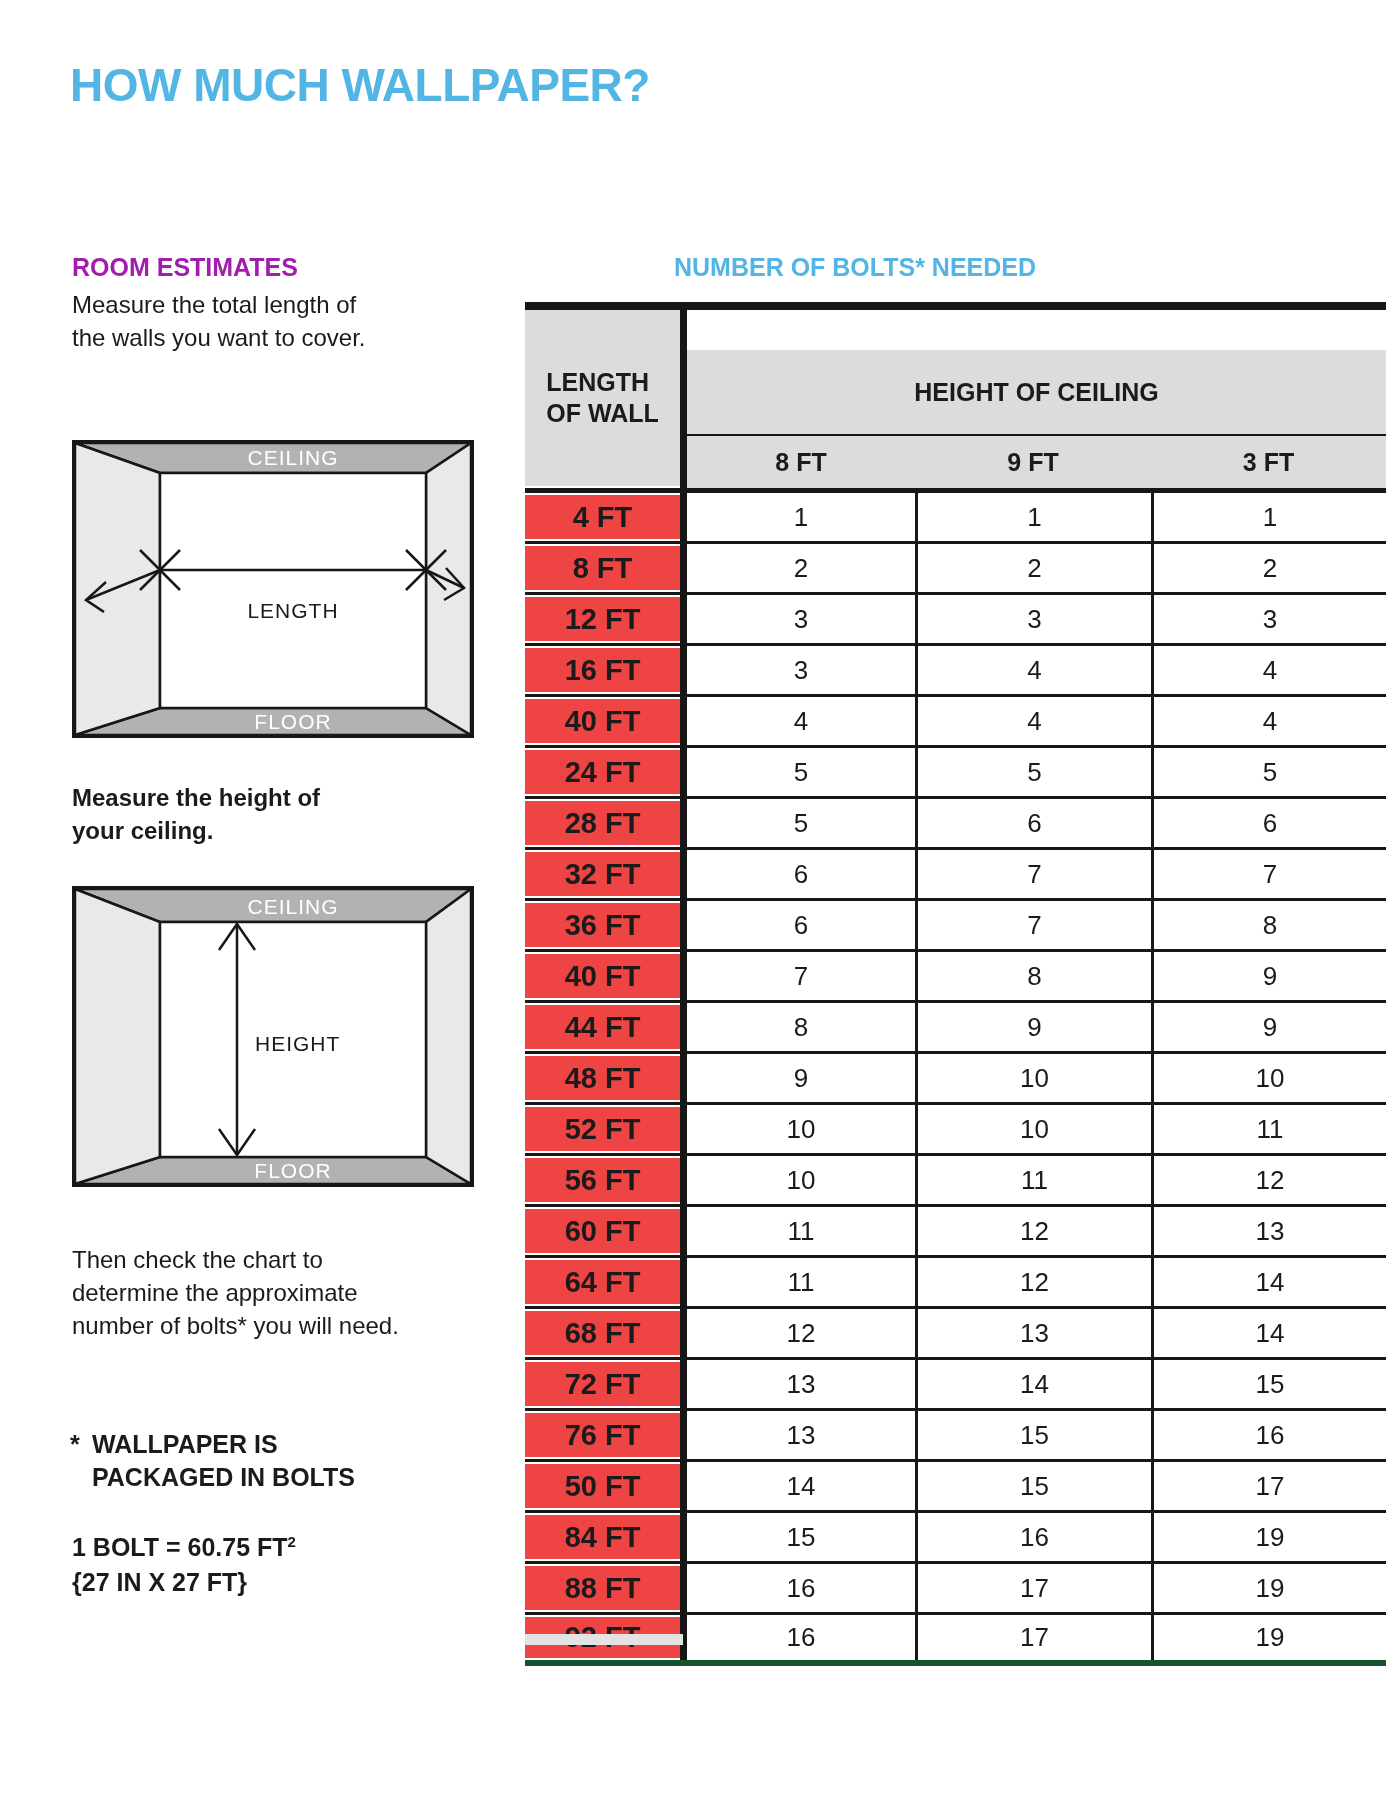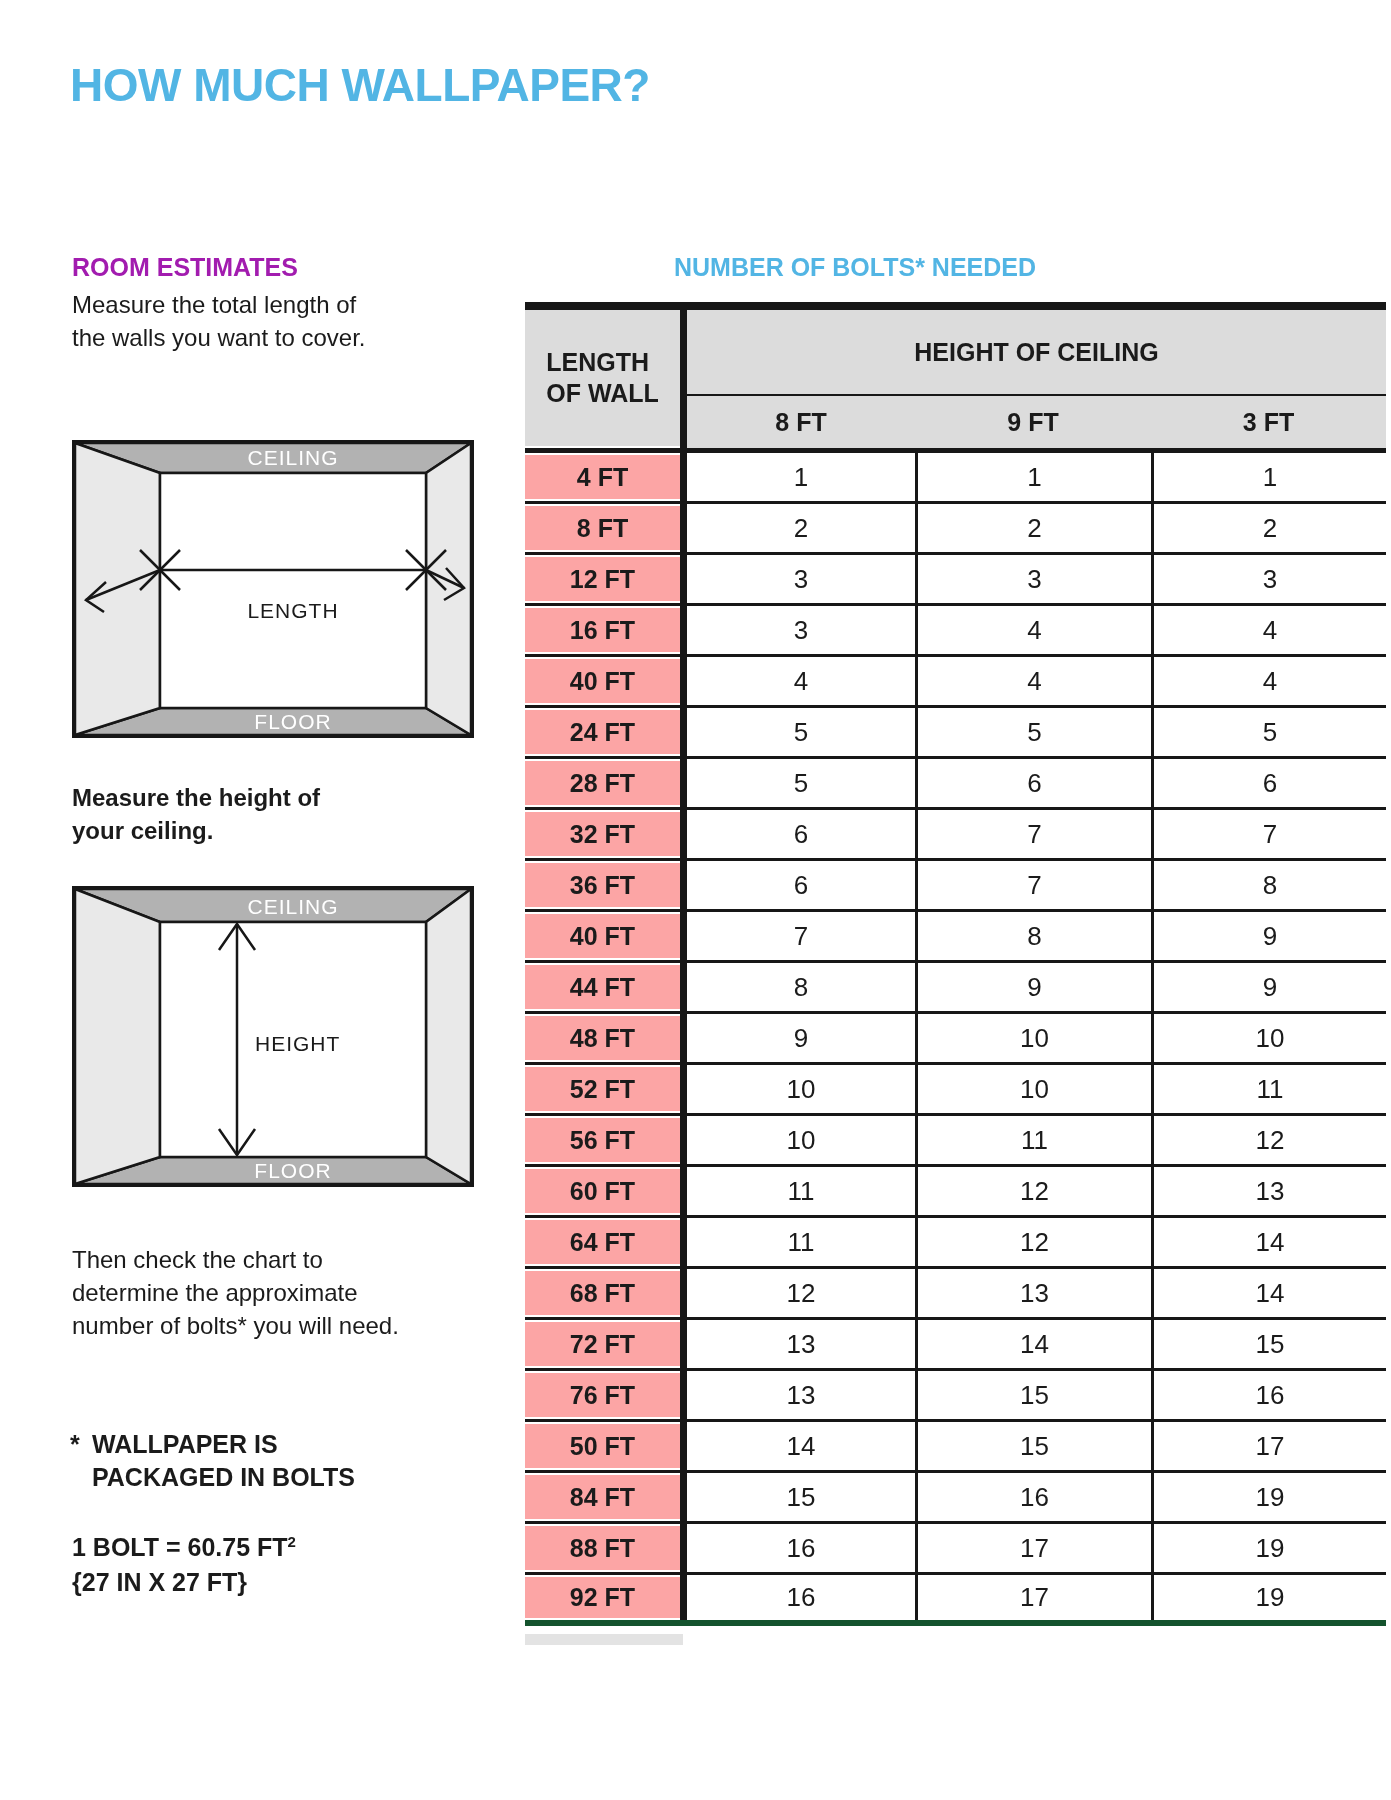--- a/index.html
+++ b/index.html
@@ -40,38 +40,38 @@
   .thead{display:flex;}
   .thead-col1{
     width:155px;background:#dcdcdc;border-bottom:2px solid #ffffff;
     display:flex;flex-direction:column;align-items:center;justify-content:center;
     font-weight:bold;font-size:25px;line-height:31px;
   }
   .thead-right{flex:1;border-left:7px solid #171717;}
   .group-h{
     height:84px;background:#dcdcdc;border-bottom:2px solid #171717;
     display:flex;align-items:center;justify-content:center;
-    font-weight:bold;font-size:25px;
+    font-weight:bold;font-size:25px;margin-top:40px;
   }
   .sub-h{
     height:52px;background:#dcdcdc;display:grid;grid-template-columns:228px 236px 235px;
   }
   .sub-h span{
     display:flex;align-items:center;justify-content:center;font-weight:bold;font-size:25px;
   }
   .hdr-divider{height:5px;background:#171717;}
   .trow{
     display:grid;grid-template-columns:155px 235px 236px 235px;
     height:51px;border-bottom:3px solid #171717;box-sizing:border-box;
   }
   .trow:last-child{border-bottom:6px solid #14532d;}
   .rowhead{
-    background:#fca5a5;border-top:2px solid #ffffff;border-bottom:2px solid #ffffff;
+    background:#ef4444;border-top:2px solid #ffffff;border-bottom:2px solid #ffffff;
     display:flex;align-items:center;justify-content:center;
-    font-weight:bold;font-size:25px;box-sizing:border-box;
+    font-weight:bold;font-size:29px;box-sizing:border-box;
   }
   .dcell{
     background:#ffffff;display:flex;align-items:center;justify-content:center;
     font-size:26px;box-sizing:border-box;
   }
   .dcell.c0{border-left:7px solid #171717;}
   .dcell.c1,.dcell.c2{border-left:3px solid #171717;}
   .table-tab{
     left:525px;top:1634px;width:158px;height:11px;background:#e3e3e3;
   }

